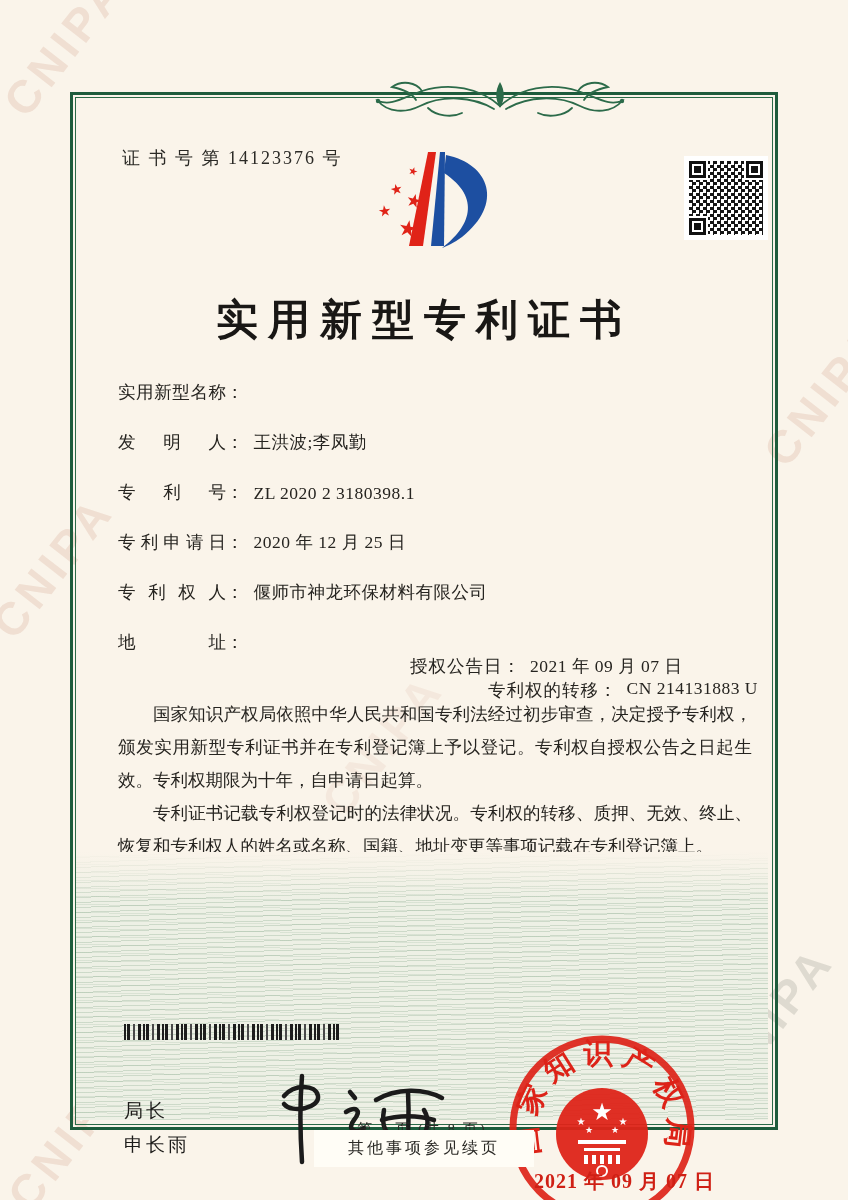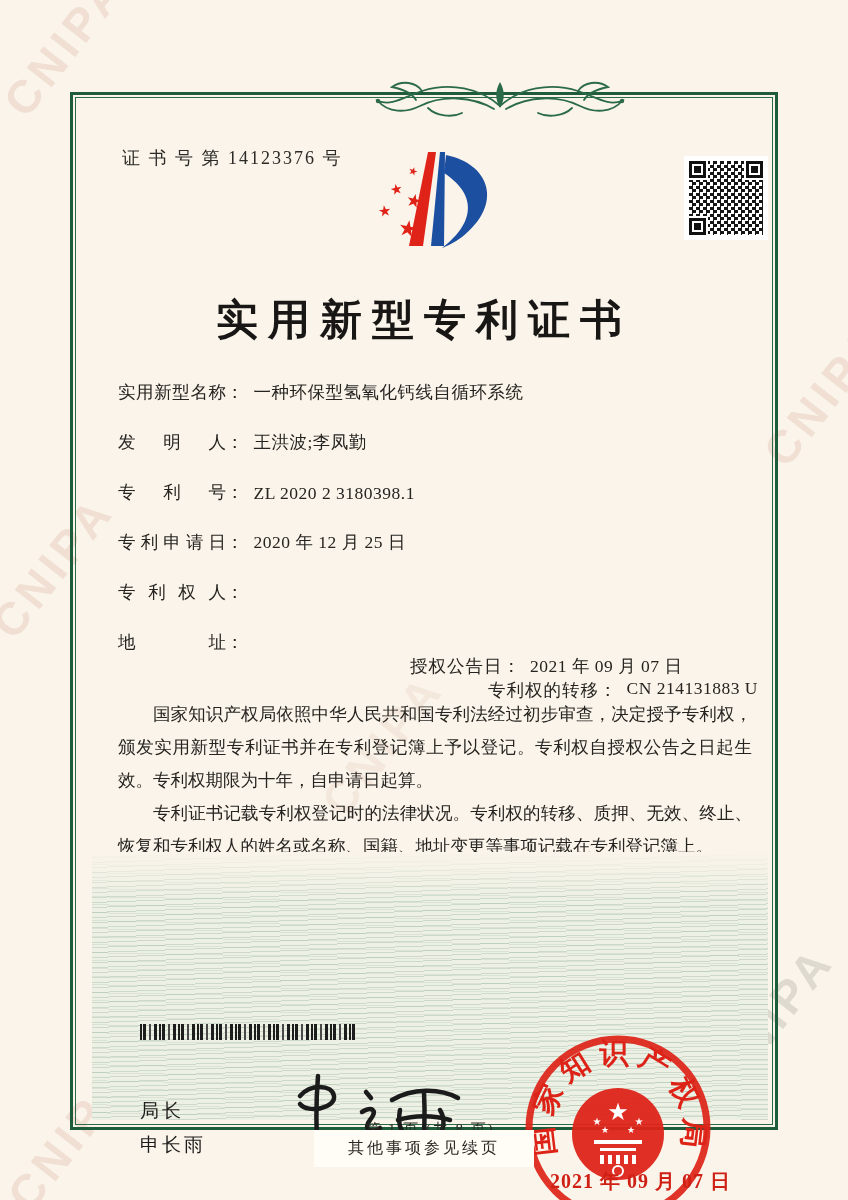--- a/index.html
+++ b/index.html
@@ -80,21 +80,21 @@
   
   .body-text{
     position:absolute;left:42px;top:600px;width:634px;
     font-size:17.5px;line-height:33px;color:#262420;
     text-align:justify;
   }
   .body-text p{margin:0;text-indent:2em;}
 
   
   .wavy{
-    position:absolute;left:16px;right:4px;bottom:4px;height:268px;
+    position:absolute;left:0;right:4px;bottom:4px;height:268px;
     background-color:#edf0e5;
     background-image:
       repeating-linear-gradient(178deg, rgba(130,165,135,0.30) 0 1px, rgba(0,0,0,0) 1px 5px),
       repeating-linear-gradient(181deg, rgba(130,165,135,0.18) 0 1px, rgba(0,0,0,0) 1px 8px);
   }
   .wavy-fade{
     position:absolute;left:0;right:0;top:0;height:48px;
     background:linear-gradient(#faf4ea, rgba(250,244,234,0));
   }
 
@@ -182,40 +182,40 @@
           <div class="finder bl"></div>
         </div>
       </div>
 
       <div class="title">实用新型专利证书</div>
 
       <div class="fields">
         <div class="field">
           <span class="flabel">实用新型名称</span>
             <span class="fcolon">：</span>
-          <span class="fvalue">一种环保型氢氧化钙线自循环系统</span>
         </div>
         <div class="field">
           <span class="flabel">发明人</span>
             <span class="fcolon">：</span>
           <span class="fvalue">王洪波;李凤勤</span>
         </div>
         <div class="field">
           <span class="flabel">专利号</span>
             <span class="fcolon">：</span>
           <span class="fvalue">ZL 2020 2 3180398.1</span>
         </div>
         <div class="field">
           <span class="flabel">专利申请日</span>
             <span class="fcolon">：</span>
           <span class="fvalue">2020 年 12 月 25 日</span>
         </div>
         <div class="field">
           <span class="flabel">专利权人</span>
             <span class="fcolon">：</span>
+          <span class="fvalue">偃师市神龙环保材料有限公司</span>
         </div>
         <div class="field">
           <span class="flabel">地址</span>
             <span class="fcolon">：</span>
         </div>
         <div class="field grant-row">
           <span class="grant-part1">
             <span class="plain-label">授权公告日</span>
               <span class="fcolon">：</span>
             <span class="fvalue">2021 年 09 月 07 日</span>

